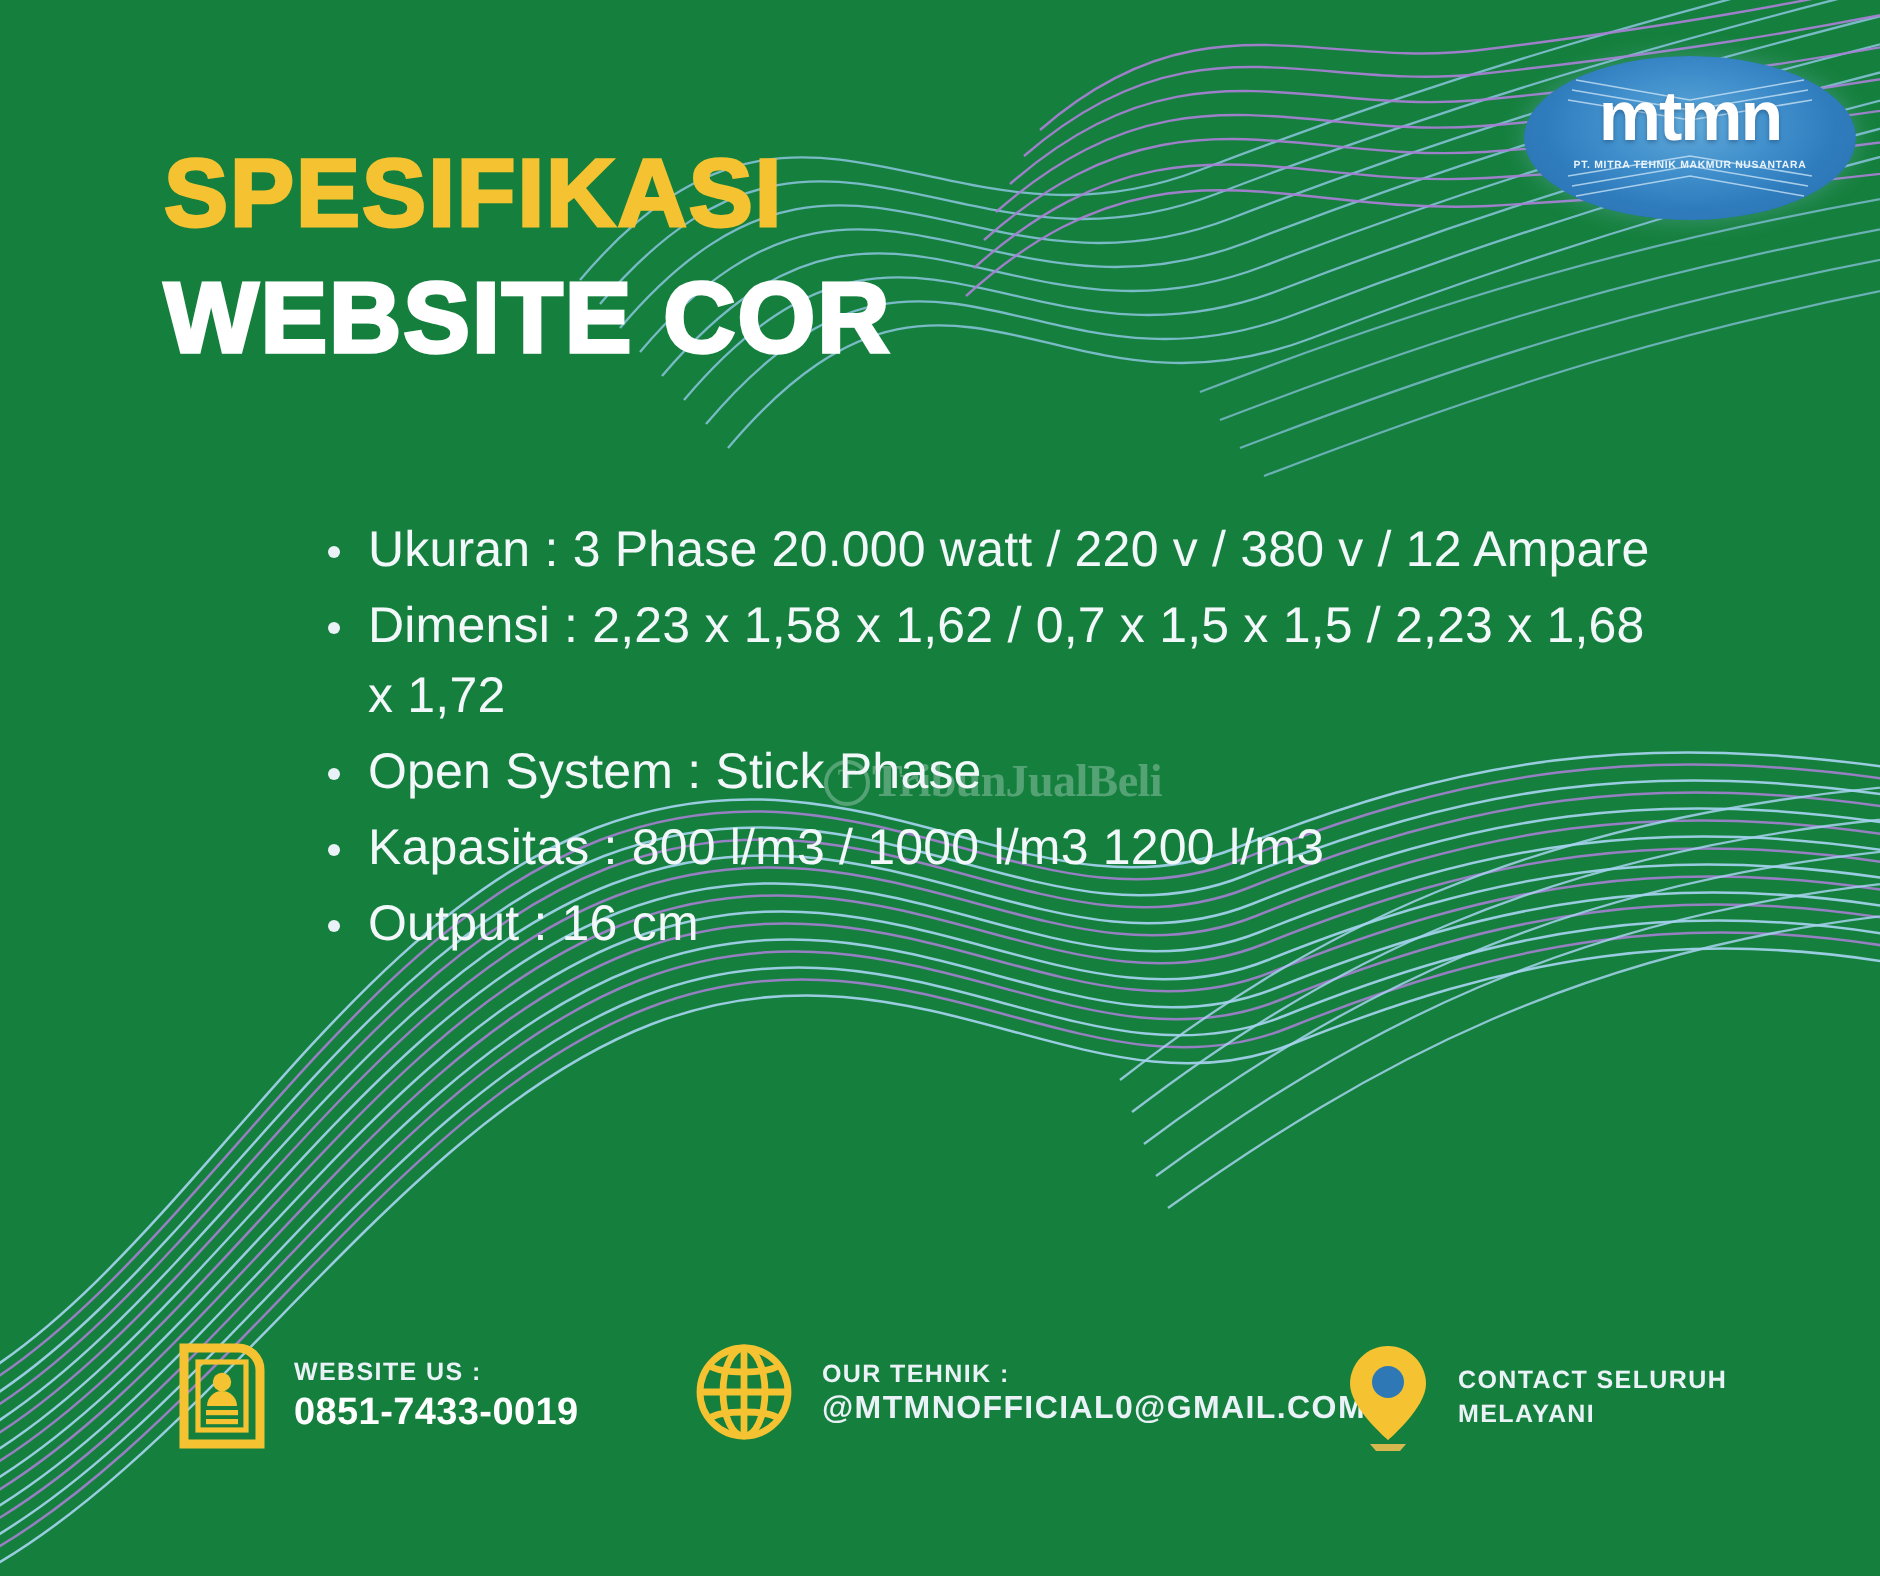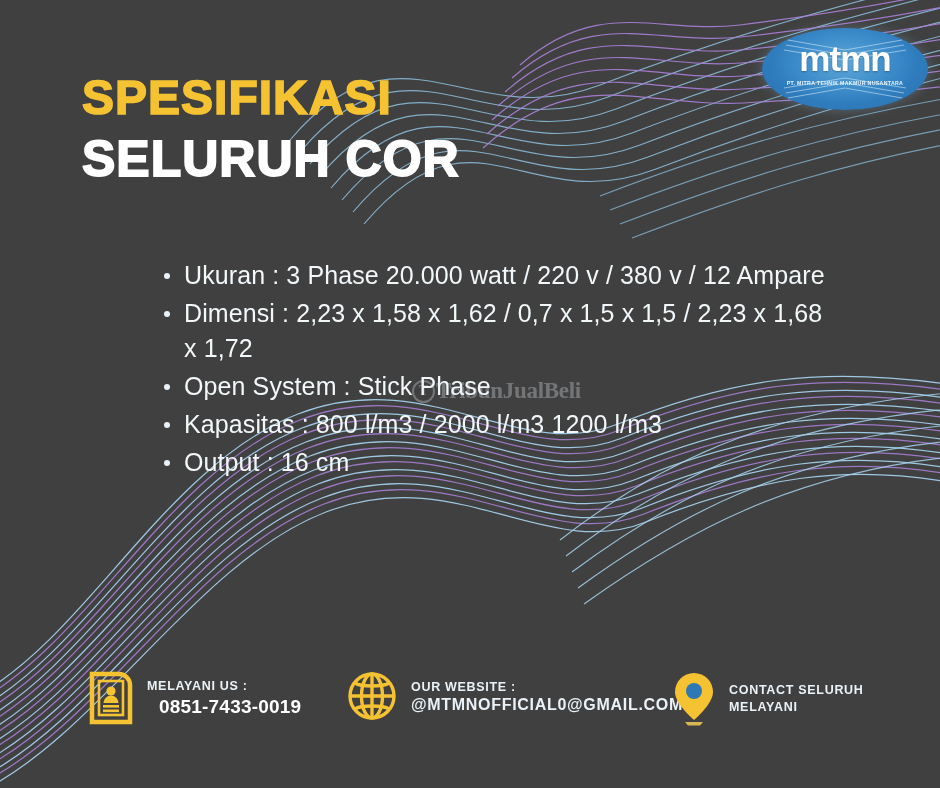--- a/index.html
+++ b/index.html
@@ -2,21 +2,21 @@
 <html><head>
 <meta charset="utf-8">
 <style>
   html,body{margin:0;padding:0;}
   body{
     width:940px;height:788px;overflow:hidden;
     background:#2E79B5;
     font-family:"Liberation Sans", sans-serif;
     position:relative;
   }
-  .poster{position:absolute;inset:0;width:940px;height:788px;overflow:hidden;background:#404040;}
+  .poster{position:absolute;inset:0;width:940px;height:788px;overflow:hidden;background:#15803d;}
 
   
   .wave-layer{position:absolute;left:0;top:0;width:940px;height:788px;pointer-events:none;}
 
   
   .logo{
     position:absolute;left:762px;top:28px;width:166px;height:82px;
     border-radius:50%/50%;
     background:radial-gradient(ellipse at 50% 42%, #5fa8d8 0%, #3f8ecb 38%, #2f7cbd 62%, #2a6fae 100%);
     box-shadow:0 0 12px rgba(150,200,235,.30);
@@ -93,21 +93,21 @@
   .fblock-website{left:346px;top:12px;}
   .fblock-area{left:672px;top:12px;}
   .ficon{flex:0 0 auto;display:block;}
   .ftext{margin-left:13px;}
   .flabel{
     font-size:12.5px;font-weight:bold;color:#EAF2F8;
     letter-spacing:.7px;line-height:17px;white-space:nowrap;
   }
   .fvalue{
     font-size:19px;font-weight:bold;color:#FFFFFF;
-    letter-spacing:.2px;line-height:24px;white-space:nowrap;margin-left:12px;
+    letter-spacing:.2px;line-height:24px;white-space:nowrap;
   }
   .fvalue-sm{
     font-size:16px;font-weight:bold;color:#EAF2F8;
     letter-spacing:.7px;line-height:17px;white-space:nowrap;
   }
 </style>
 </head>
 <body>
 
 <div class="poster">
@@ -186,65 +186,65 @@
         <path d="M26,70 L83,60 L140,70"></path>
         <path d="M24,65 L83,55 L142,65"></path>
         <path d="M22,60 L83,50 L144,60"></path>
       </g>
     </svg>
     <div class="logo-text">mtmn</div>
     <div class="logo-sub">PT. MITRA TEHNIK MAKMUR NUSANTARA</div>
   </div>
 
   <div class="title-spec">SPESIFIKASI</div>
-  <div class="title-bucket">SELURUH COR</div>
+  <div class="title-bucket">WEBSITE COR</div>
 
   <ul class="spec-list">
     <li class="spec-item">Ukuran : 3 Phase 20.000 watt / 220 v / 380 v / 12 Ampare</li>
     <li class="spec-item">Dimensi : 2,23 x 1,58 x 1,62 / 0,7 x 1,5 x 1,5 / 2,23 x 1,68 x 1,72</li>
     <li class="spec-item">Open System : Stick Phase</li>
-    <li class="spec-item">Kapasitas : 800 l/m3 / 2000 l/m3 1200 l/m3</li>
+    <li class="spec-item">Kapasitas : 800 l/m3 / 1000 l/m3 1200 l/m3</li>
     <li class="spec-item">Output : 16 cm</li>
   </ul>
 
   <div class="watermark">
     <span class="wm-mark">T</span>
     <span class="wm-text">TribunJualBeli</span>
   </div>
 
   <div class="footer">
 
     <div class="fblock fblock-contact">
       <svg class="ficon" width="46" height="56" viewBox="0 0 46 56">
         <path d="M4,4 H31 a11,11 0 0 1 11,11 V52 H4 Z" fill="none" stroke="#F5C232" stroke-width="4.5"></path>
         <rect x="11" y="11" width="24" height="34" fill="none" stroke="#F5C232" stroke-width="2.6"></rect>
         <circle cx="23" cy="21" r="4.6" fill="#F5C232"></circle>
         <path d="M15.5,33 a7.5,7.5 0 0 1 15,0 Z" fill="#F5C232"></path>
         <rect x="15" y="35" width="16" height="2.6" fill="#F5C232"></rect>
         <rect x="15" y="39.5" width="16" height="2.6" fill="#F5C232"></rect>
       </svg>
       <div class="ftext">
-        <div class="flabel">MELAYANI US :</div>
+        <div class="flabel">WEBSITE US :</div>
         <div class="fvalue">0851-7433-0019</div>
       </div>
     </div>
 
     <div class="fblock fblock-website">
       <svg class="ficon" width="52" height="52" viewBox="0 0 52 52">
         <g fill="none" stroke="#F5C232" stroke-width="3.4">
           <circle cx="26" cy="26" r="22"></circle>
           <ellipse cx="26" cy="26" rx="10.5" ry="22"></ellipse>
           <line x1="4" y1="26" x2="48" y2="26"></line>
           <path d="M9,13 C15,17 37,17 43,13"></path>
           <path d="M9,39 C15,35 37,35 43,39"></path>
           <line x1="26" y1="4" x2="26" y2="48"></line>
         </g>
       </svg>
       <div class="ftext">
-        <div class="flabel">OUR WEBSITE :</div>
+        <div class="flabel">OUR TEHNIK :</div>
         <div class="fvalue-sm">@MTMNOFFICIAL0@GMAIL.COM</div>
       </div>
     </div>
 
     <div class="fblock fblock-area">
       <svg class="ficon" width="44" height="58" viewBox="0 0 44 58">
         <path d="M22,3 C11.5,3 3,11.5 3,22 C3,34 22,50 22,50 C22,50 41,34 41,22 C41,11.5 32.5,3 22,3 Z" fill="#F5C232"></path>
         <circle cx="22" cy="21" r="8" fill="#2E79B5"></circle>
         <path d="M13,52 L31,52 L28,55.5 L16,55.5 Z" fill="#D6B84E"></path>
       </svg>

